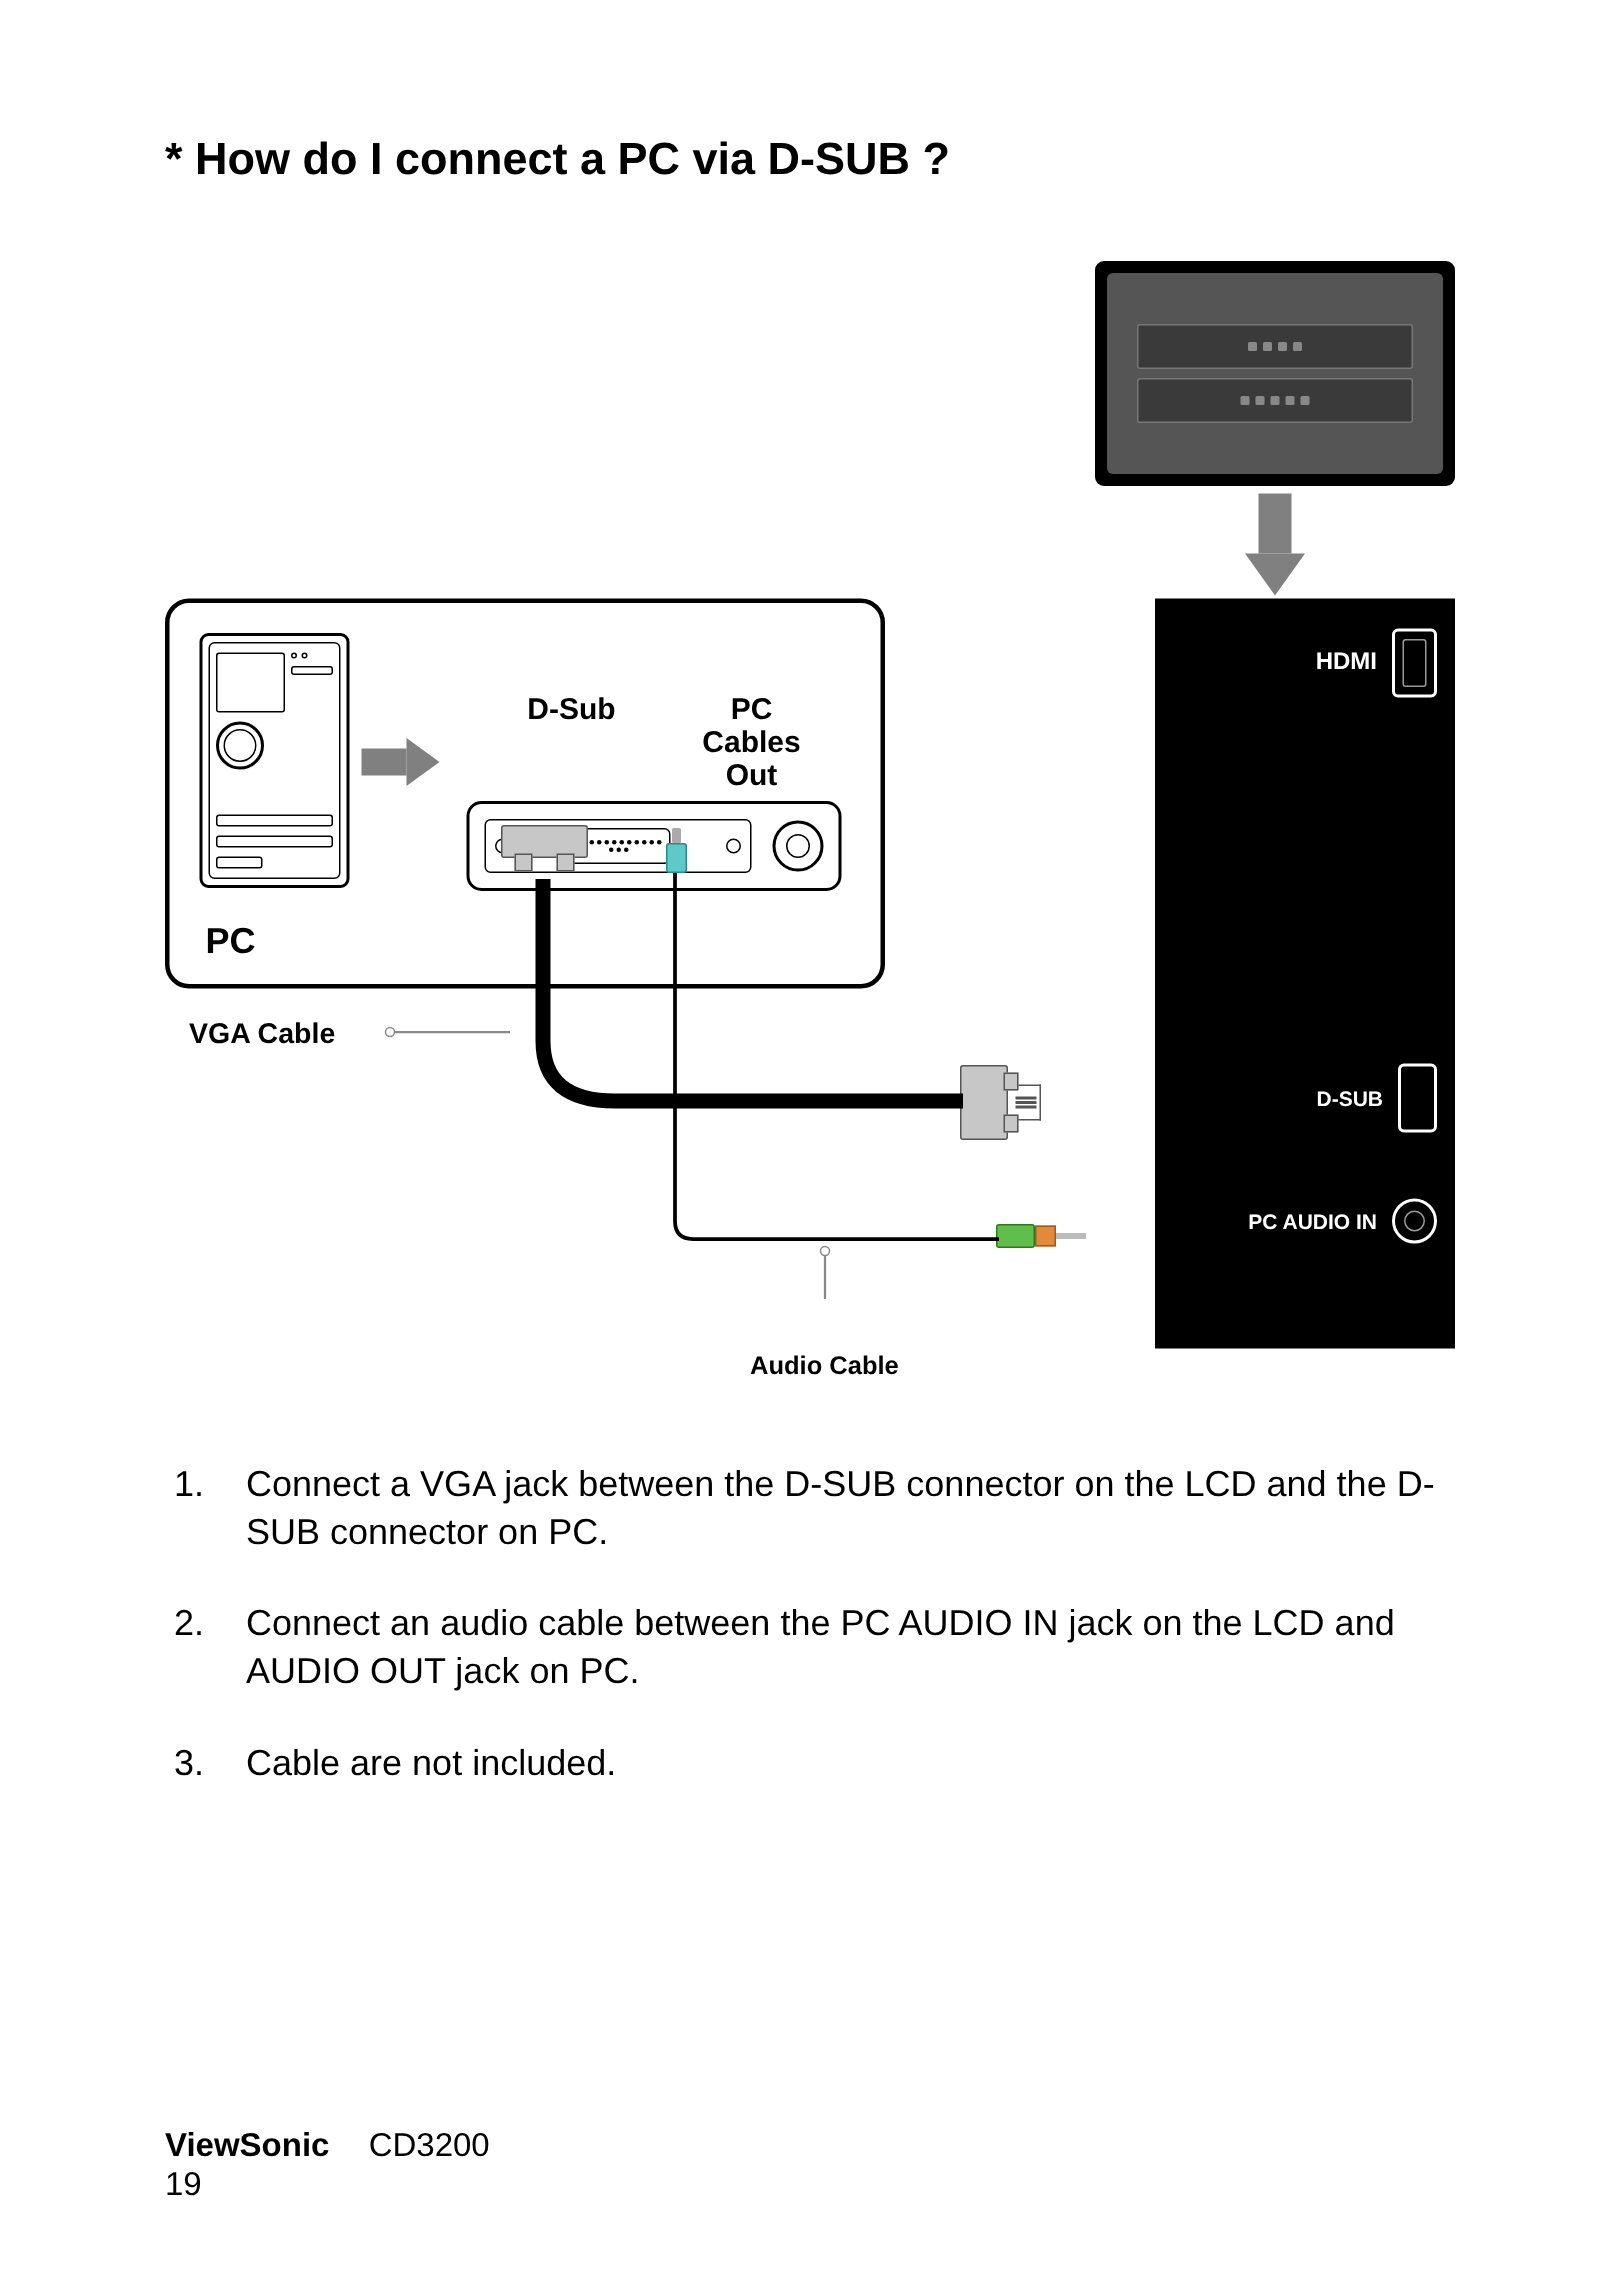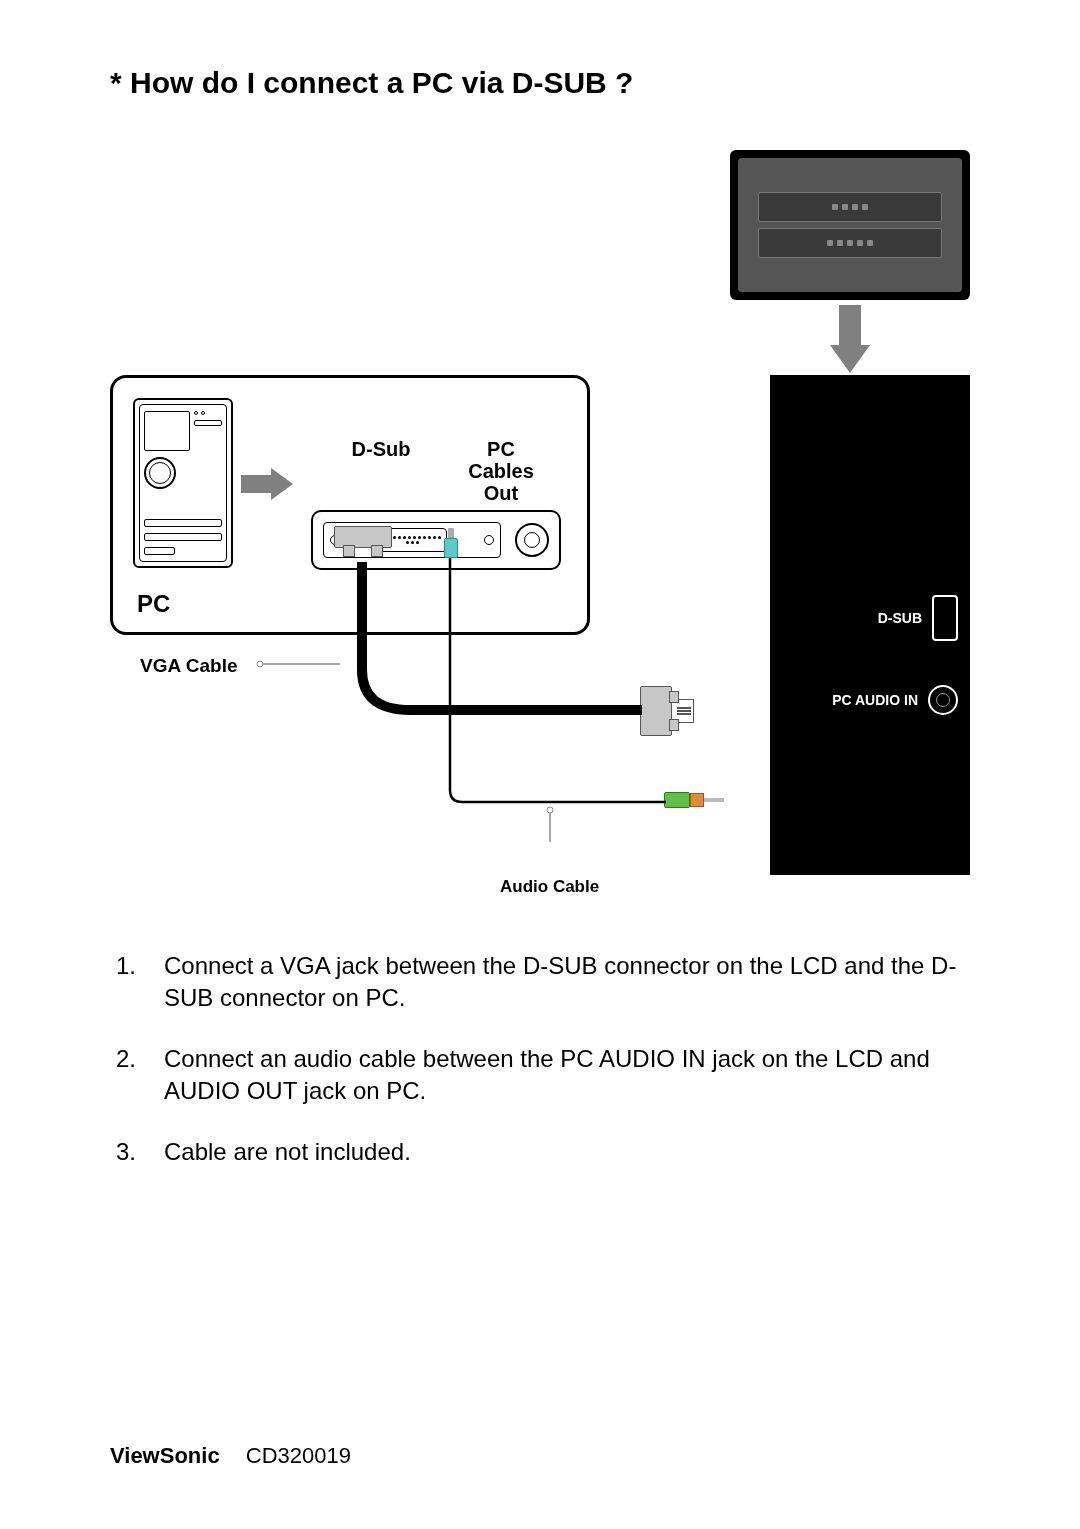--- a/index.html
+++ b/index.html
@@ -5,21 +5,21 @@
   * { box-sizing: border-box; margin: 0; padding: 0; }
   body {
     width: 1080px;
     height: 1529px;
     background: #fff;
     font-family: Arial, Helvetica, sans-serif;
     color: #000;
     position: relative;
   }
   .page {
-    padding: 66px 90px 0 110px;
+    padding: 90px 90px 0 110px;
     position: relative;
     height: 100%;
   }
   .title {
     font-size: 30px;
     font-weight: bold;
     margin-bottom: 50px;
   }
   .diagram-area {
     position: relative;
@@ -166,21 +166,21 @@
     width:70px;height:24px;border:1px solid #000;
     border-radius:4px;
     display:flex;flex-wrap:wrap;gap:2px;padding:2px 4px;align-content:center;justify-content:center;
   }
   .vga-pin{width:3px;height:3px;background:#000;border-radius:50%;}
   .screw{width:10px;height:10px;border:1px solid #000;border-radius:50%;}
   .audio-out-port { width:34px;height:34px;border:2px solid #000;border-radius:50%;display:flex;align-items:center;justify-content:center; }
   .audio-out-port::after{content:"";width:14px;height:14px;border:1px solid #000;border-radius:50%;}
 
   .vga-cable-label {
-    position:absolute; top: 505px; left: 30px;
+    position:absolute; top: 505px; left: 16px;
     font-size: 19px; font-weight: bold;
   }
   .audio-cable-label {
     position:absolute; top: 692px; left: 390px;
     font-size: 17px; font-weight: bold; margin-top: 35px;
   }
 
   
   .vga-plug-top {
     position:absolute; top: 376px; left: 218px;
@@ -235,21 +235,23 @@
   }
   .step-num { width: 48px; flex-shrink:0; }
   .step-text { flex:1; }
 
   .footer {
     position: absolute;
     bottom: 60px;
     left: 110px;
     right: 90px;
     display: flex;
+    justify-content: space-between;
     font-size: 22px;
+    flex-direction: column;
   }
   .footer-brand { font-weight: bold; }
   .footer-model { font-weight: normal; margin-left: 20px; }
 </style>
 </head>
 <body>
 
 <div class="page">
   <h1 class="title">* How do I connect a PC via D-SUB ?</h1>
 
@@ -272,20 +274,24 @@
           </div>
       </div>
     </div>
 
     <div class="arrow-down">
       <div class="arrow-shaft"></div>
       <div class="arrow-head"></div>
     </div>
 
     <div class="panel-black">
+      <div class="port-row">
+        <span>HDMI</span>
+        <div class="port-hdmi"></div>
+      </div>
       <div class="service-gap"></div>
       <div style="height:100px"></div>
       <div class="port-row small">
         <span>D-SUB</span>
         <div class="port-dsub"></div>
       </div>
       <div class="port-row small" style="margin-bottom:0">
         <span>PC AUDIO IN</span>
         <div class="port-audio-jack"></div>
       </div>

